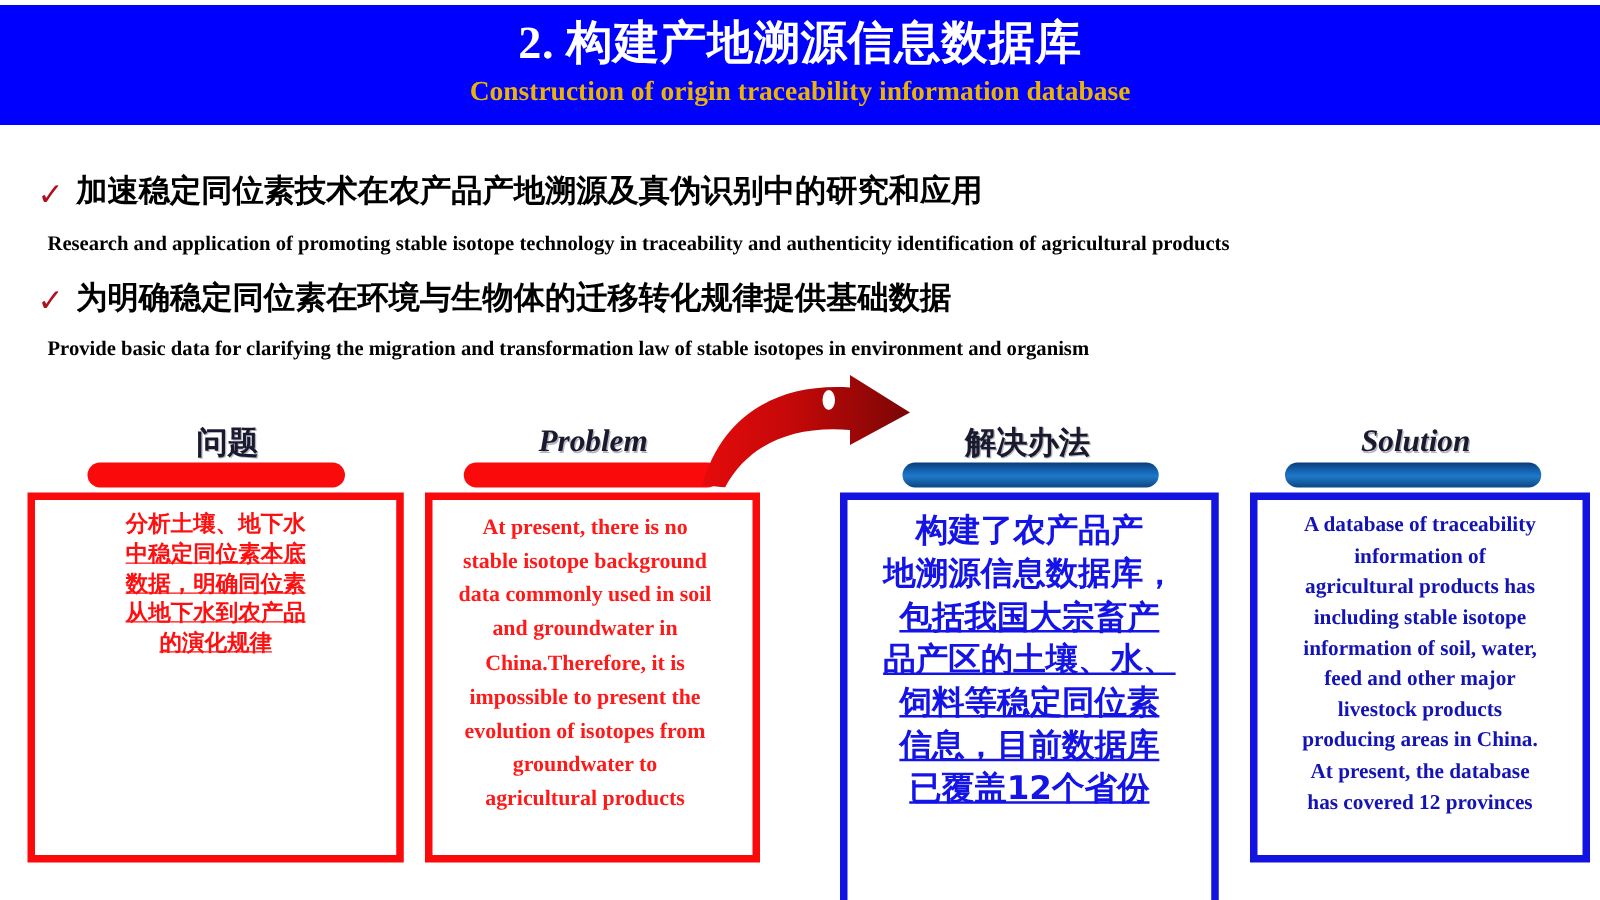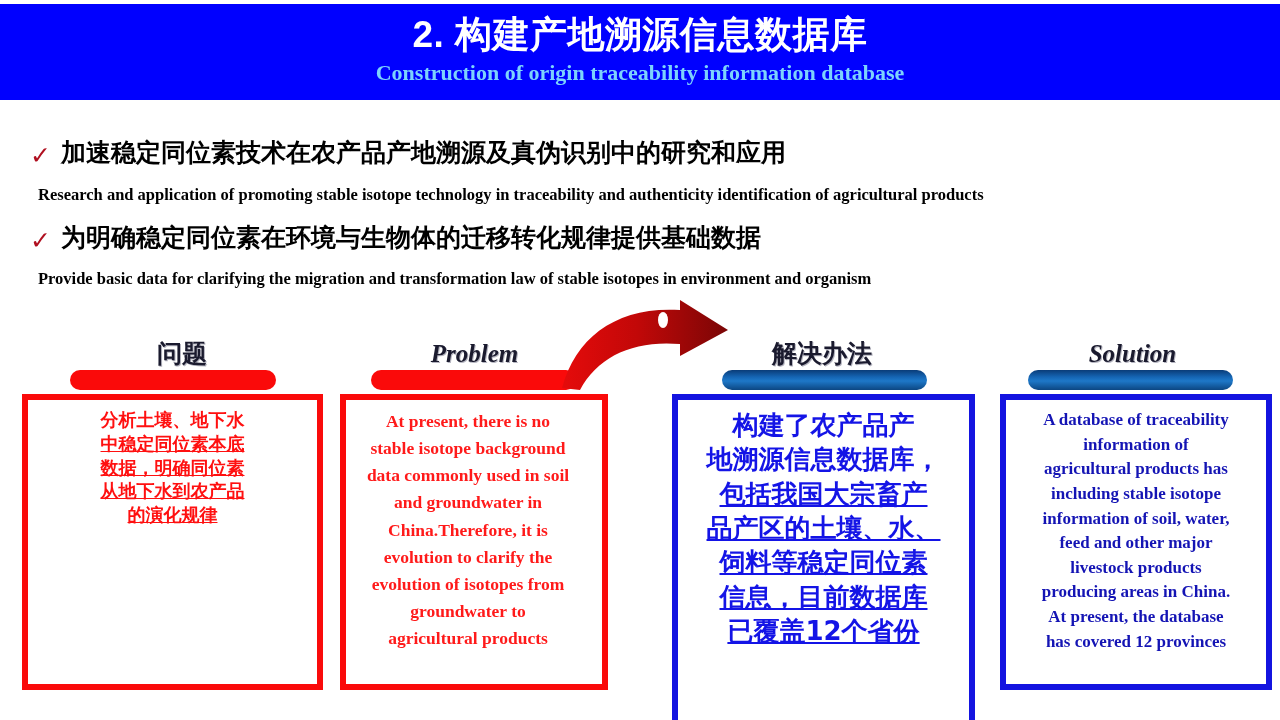--- a/index.html
+++ b/index.html
@@ -21,30 +21,30 @@
     left: 0;
     top: 4px;
     width: 1280px;
     height: 96px;
     background: #0000FF;
     text-align: center;
     overflow: hidden;
   }
   #title-cn {
     color: #ffffff;
-    font-family: Liberation Sans, sans-serif;
+    font-family: Liberation Serif, serif;
     font-weight: bold;
     font-size: 37px;
     line-height: 1.0;
     letter-spacing: 0.5px;
     margin-top: 12px;
     white-space: nowrap;
   }
   #title-en {
-    color: #7dd3fc;
+    color: #eab308;
     font-family: "Liberation Serif", "DejaVu Serif", serif;
     font-weight: bold;
     font-size: 22px;
     line-height: 1.05;
     margin-top: 8px;
     white-space: nowrap;
   }
 
   
   .bullet-row {
@@ -213,21 +213,21 @@
     </div>
 </div>
 
 <div class="box red" style="left:340px; top:394px; width:268px; height:296px; padding:8px 20px 6px 8px;">
   <div class="box-text en-red">
       <div>At present, there is no</div>
       <div>stable isotope background</div>
       <div>data commonly used in soil</div>
       <div>and groundwater in</div>
       <div>China.Therefore, it is</div>
-      <div>evolution to clarify the</div>
+      <div>impossible to present the</div>
       <div>evolution of isotopes from</div>
       <div>groundwater to</div>
       <div>agricultural products</div>
     </div>
 </div>
 
 <div class="box blue" style="left:672px; top:394px; width:303px; height:340px; padding:8px 6px 6px 6px;">
   <div class="box-text cn-blue">
       <div>构建了农产品产</div>
       <div>地溯源信息数据库，</div>

